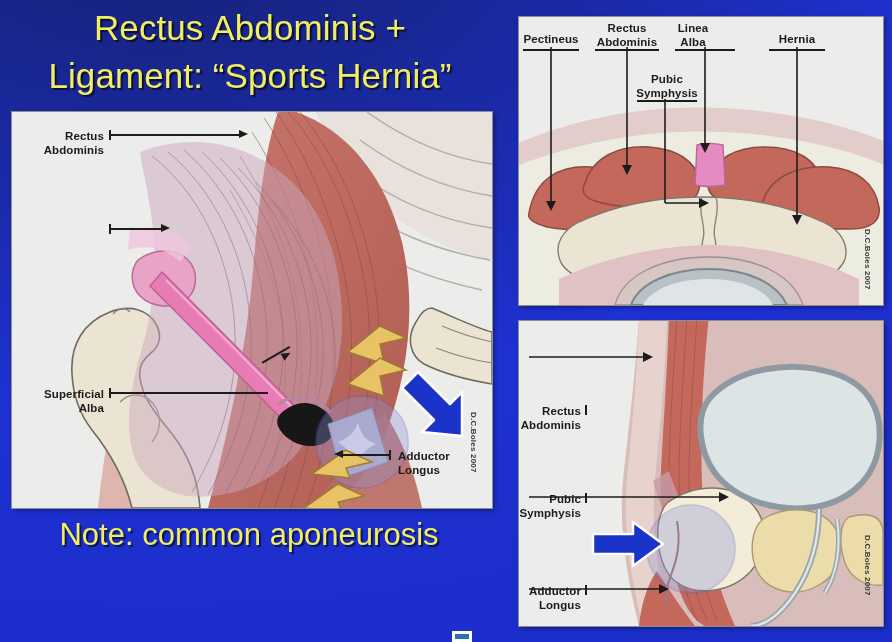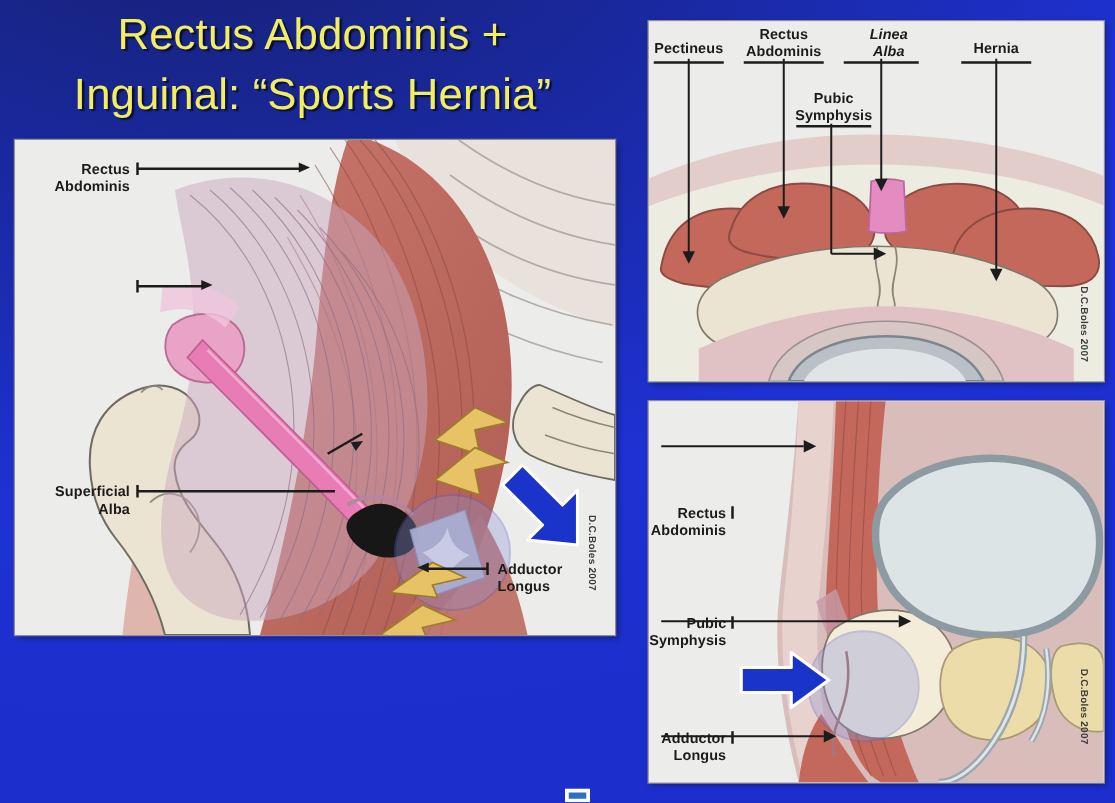--- a/index.html
+++ b/index.html
@@ -80,21 +80,21 @@
     background:#2f6fc0;border:3px solid #ffffff;box-sizing:border-box;
   }
 </style>
 </head>
 <body>
 
 <div id="slide">
 
   <div class="title">
     <span>Rectus Abdominis +</span>
-    <span>Inguinal: “Sports Hernia”</span>
+    <span>Ligament: “Sports Hernia”</span>
   </div>
 
   <div class="panel" id="panel-main">
     <svg class="panel-inner" viewBox="0 0 480 396" preserveAspectRatio="none">
       <defs>
         <linearGradient id="mg1" x1="0" y1="0" x2="1" y2="1">
           <stop offset="0" stop-color="#c8756a"></stop>
             <stop offset="1" stop-color="#b05e55"></stop>
         </linearGradient>
         <clipPath id="mclip">
@@ -269,21 +269,21 @@
       </g>
     </svg>
 
     <div class="lbl c" style="left:2px;top:16px;width:60px;">Pectineus</div>
     <div class="ubar" style="left:4px;top:32px;width:56px;"></div>
 
     <div class="lbl c" style="left:74px;top:5px;width:68px;">Rectus
 Abdominis</div>
     <div class="ubar" style="left:76px;top:32px;width:64px;"></div>
 
-    <div class="lbl c" style="left:160px;top:5px;width:64px;font-style:italic;">Linea
+    <div class="lbl c" style="left:142px;top:5px;width:64px;">Linea
 Alba</div>
     <div class="ubar" style="left:156px;top:32px;width:60px;"></div>
 
     <div class="lbl c" style="left:248px;top:16px;width:60px;">Hernia</div>
     <div class="ubar" style="left:250px;top:32px;width:56px;"></div>
 
     <div class="lbl c" style="left:116px;top:56px;width:64px;">Pubic
 Symphysis</div>
     <div class="ubar" style="left:118px;top:83px;width:60px;"></div>
 
@@ -359,15 +359,16 @@
 Symphysis</div>
     <div class="tick" style="left:66px;top:172px;"></div>
 
     <div class="lbl r" style="left:0px;top:264px;width:62px;">Adductor
 Longus</div>
     <div class="tick" style="left:66px;top:264px;"></div>
 
     <div class="credit" style="left:353px;top:214px;">D.C.Boles 2007</div>
   </div>
 
+  <div class="note">Note: common aponeurosis</div>
 
   <div class="artifact"></div>
 </div>
 
 </body></html>

